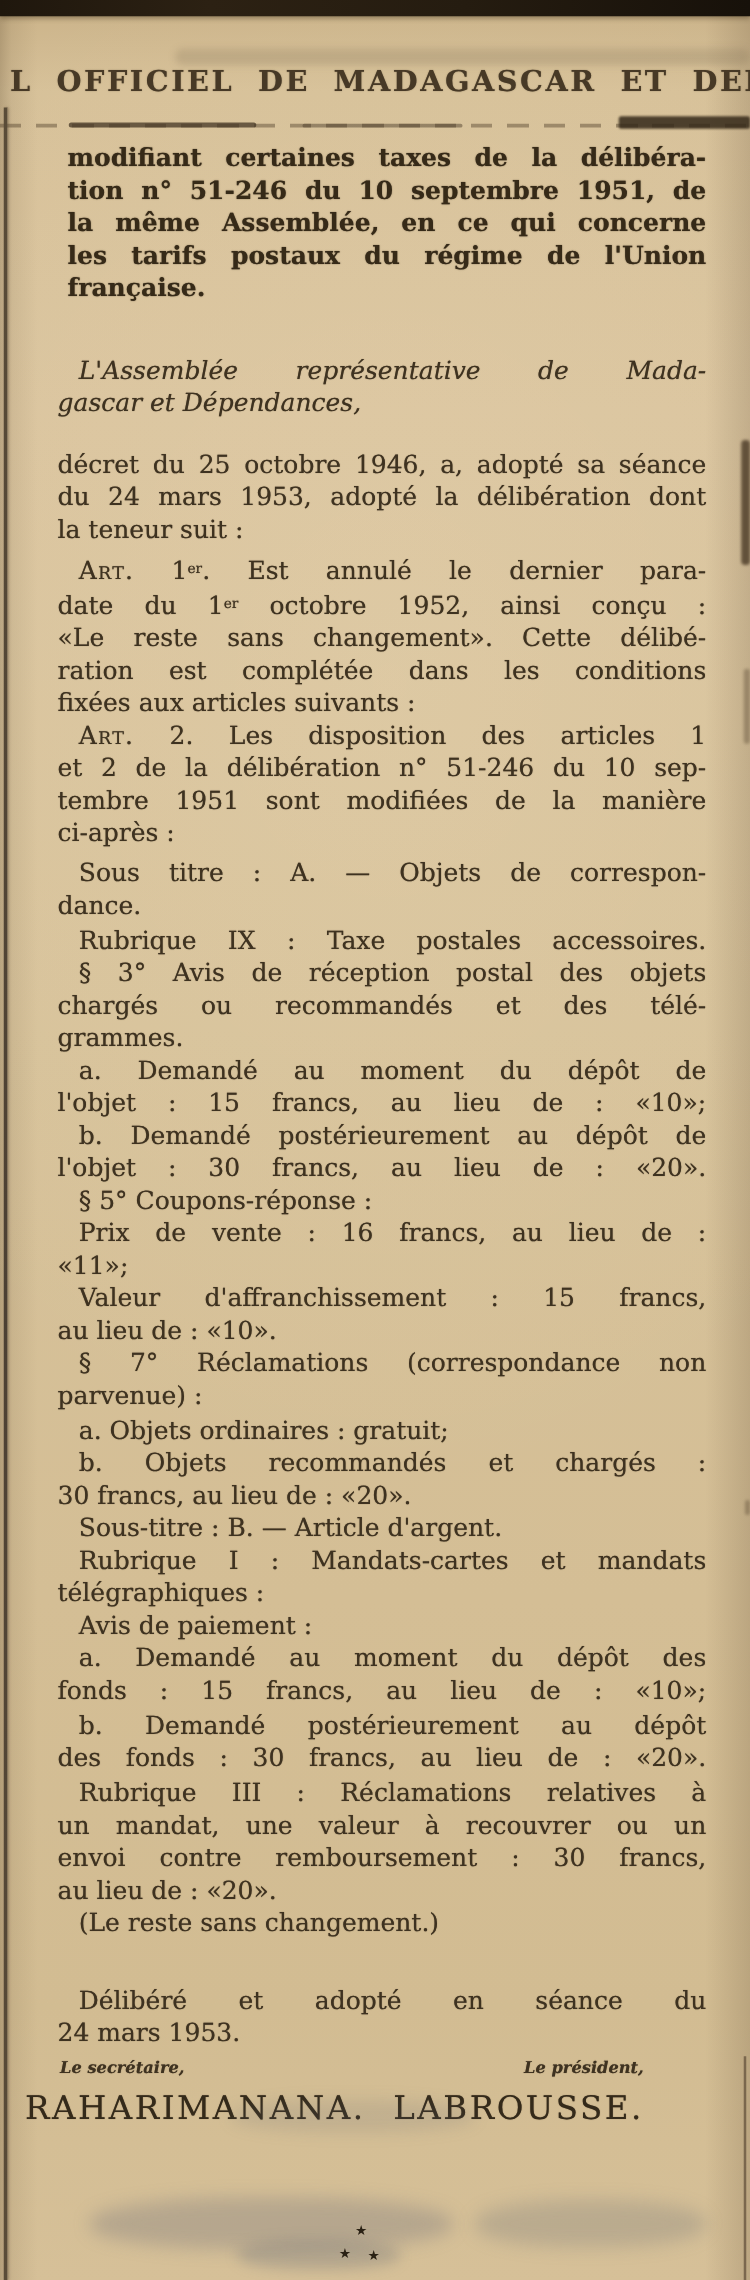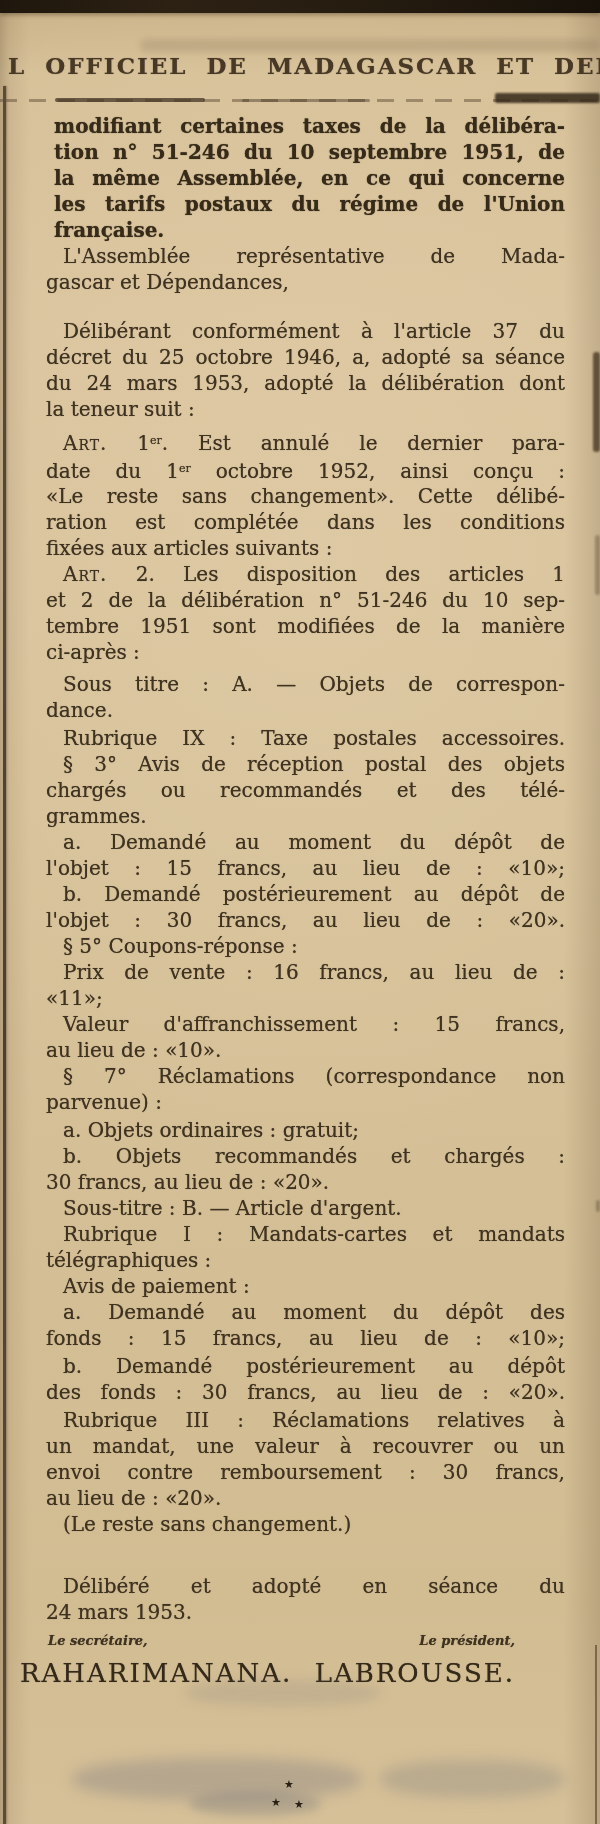--- a/index.html
+++ b/index.html
@@ -28,21 +28,21 @@
     background:linear-gradient(180deg,#5a4c38,#4c4033 55%,#5a4c38);
     box-shadow:1px 0 2px rgba(95,78,55,.45);}
   .vline-right{position:absolute;right:3px;top:1645px;bottom:0;width:2px;
     background:#6e5c44;opacity:.85;}
   .edge-stain{position:absolute;background:#4a3a26;filter:blur(1.2px);border-radius:3px;}
   .body{position:absolute;top:113px;left:46px;width:519px;
     font-size:20px;line-height:26px;color:#3e3220;
     text-shadow:0 0 .7px rgba(55,42,26,.7);}
   .block{margin:0;}
   .mt2{margin-top:2px;}  .mt6{margin-top:6px;}
-  .mt23{margin-top:23px;} .mt36{margin-top:36px;} .mt40{}
+  .mt23{margin-top:23px;} .mt36{margin-top:36px;} .mt40{margin-top:40px;font-style:italic;}
   .lead{margin-left:8px;font-weight:700;color:#362a18;text-shadow:0 0 1px rgba(48,36,20,.75);}
   .line{text-align:justify;text-align-last:justify;}
   .line.last{text-align-last:left;}
   .line.ind{text-indent:17px;}
   .it{}
   .sc{font-variant:small-caps;letter-spacing:1px;}
   .sup{font-size:.55em;vertical-align:.5em;letter-spacing:0;}
   .sig-row{display:flex;justify-content:space-between;margin-top:3px;
     font-style:italic;font-size:13px;font-weight:bold;}
   .sig-row .left{margin-left:2px;}
@@ -85,21 +85,20 @@
           <div class="line"><span>tion n° 51-246 du 10 septembre 1951, de</span></div>
           <div class="line"><span>la même Assemblée, en ce qui concerne</span></div>
           <div class="line"><span>les tarifs postaux du régime de l'Union</span></div>
           <div class="line last"><span>française.</span></div>
         </div>
         <div class="block mt40">
           <div class="line ind"><span>L'Assemblée représentative de Mada-</span></div>
           <div class="line last"><span>gascar et Dépendances,</span></div>
         </div>
         <div class="block mt23">
-          <div class="line ind"><span>Délibérant conformément à l'article 37 du</span></div>
           <div class="line"><span>décret du 25 octobre 1946, a, adopté sa séance</span></div>
           <div class="line"><span>du 24 mars 1953, adopté la délibération dont</span></div>
           <div class="line last"><span>la teneur suit :</span></div>
         </div>
         <div class="block mt6">
           <div class="line ind"><span class="sc">Art.</span><span> 1</span><span class="sup">er</span><span>. Est annulé le dernier para-</span></div>
           <div class="line"><span>date du 1</span><span class="sup">er</span><span> octobre 1952, ainsi conçu :</span></div>
           <div class="line"><span>«Le reste sans changement». Cette délibé-</span></div>
           <div class="line"><span>ration est complétée dans les conditions</span></div>
           <div class="line last"><span>fixées aux articles suivants :</span></div>

